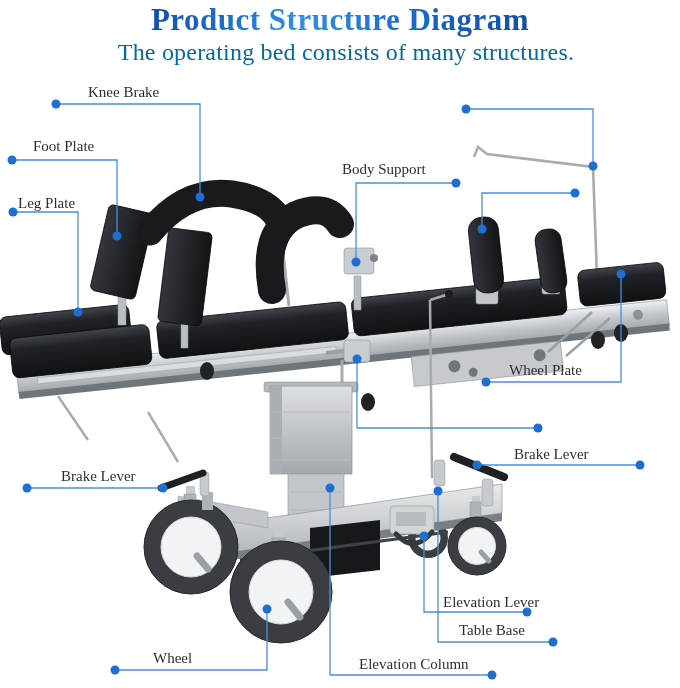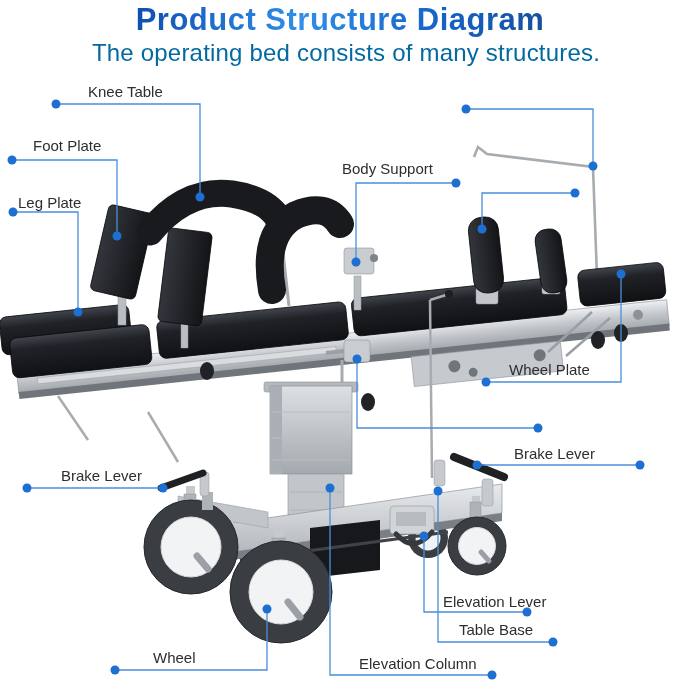--- a/index.html
+++ b/index.html
@@ -1,38 +1,38 @@
 <!DOCTYPE html>
 <html><head>
 <meta charset="utf-8">
 <style>
   html,body{margin:0;padding:0;background:#fff;}
   .stage{position:relative;width:680px;height:688px;background:#ffffff;overflow:hidden;
-         font-family:Liberation Sans, sans-serif;}
+         font-family:Liberation Serif, serif;}
   .hdr{position:absolute;left:0;top:0;width:680px;text-align:center;z-index:3;}
   .title{display:inline-block;margin:2px 0 0 0;font-size:31px;font-weight:bold;letter-spacing:.5px;
          background:linear-gradient(90deg,#0f4fb0 0%,#2f8fe9 40%,#1563c8 75%,#174f9e 100%);
          -webkit-background-clip:text;background-clip:text;color:transparent;}
   .subtitle{margin:1px 0 0 12px;font-size:24px;font-weight:400;color:#0369a1;letter-spacing:.2px;}
   .lbl{position:absolute;font-size:15px;line-height:1.1;color:#2e2e30;white-space:nowrap;z-index:2;}
   svg.art{position:absolute;left:0;top:0;z-index:1;}
   .connector{fill:none;stroke:#4a8fdb;stroke-width:1.3px;}
   .dot{fill:#1d6fd1;}
 </style>
 </head>
 <body>
 
 <div class="stage">
 
   <div class="hdr">
     <h1 class="title">Product Structure Diagram</h1>
     <div class="subtitle">The operating bed consists of many structures.</div>
   </div>
 
-  <div class="lbl" style="left:88px;top:84px">Knee Table</div>
+  <div class="lbl" style="left:88px;top:84px">Knee Brake</div>
   <div class="lbl" style="left:33px;top:138px">Foot Plate</div>
   <div class="lbl" style="left:18px;top:195px">Leg Plate</div>
   <div class="lbl" style="left:342px;top:161px">Body Support</div>
   <div class="lbl" style="left:509px;top:362px">Wheel Plate</div>
   <div class="lbl" style="left:514px;top:446px">Brake Lever</div>
   <div class="lbl" style="left:61px;top:468px">Brake Lever</div>
   <div class="lbl" style="left:443px;top:594px">Elevation Lever</div>
   <div class="lbl" style="left:459px;top:622px">Table Base</div>
   <div class="lbl" style="left:359px;top:656px">Elevation Column</div>
   <div class="lbl" style="left:153px;top:650px">Wheel</div>

